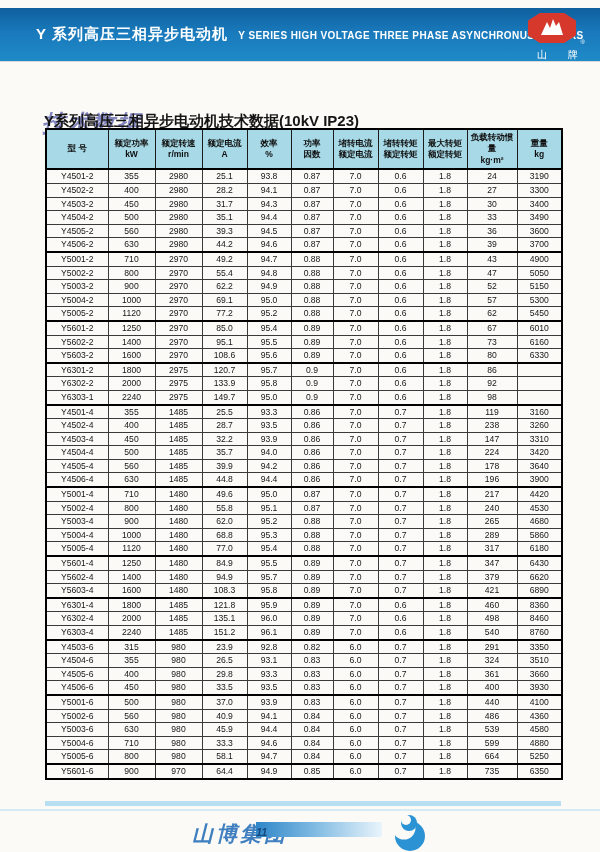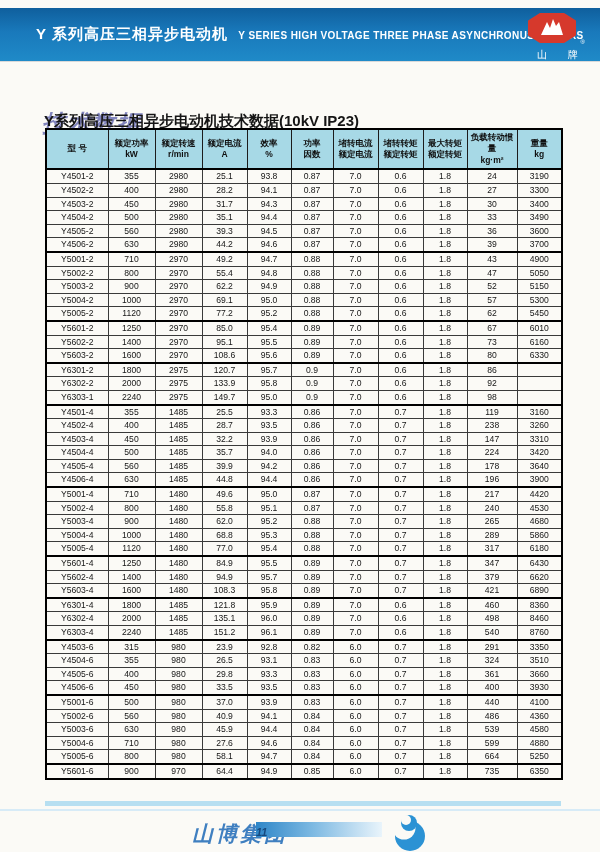--- a/index.html
+++ b/index.html
@@ -684,21 +684,21 @@
           <td>6.0</td>
           <td>0.7</td>
           <td>1.8</td>
           <td>539</td>
           <td>4580</td>
         </tr>
         <tr>
           <td>Y5004-6</td>
           <td>710</td>
           <td>980</td>
-          <td>27.6</td>
+          <td>33.3</td>
           <td>94.6</td>
           <td>0.84</td>
           <td>6.0</td>
           <td>0.7</td>
           <td>1.8</td>
           <td>599</td>
           <td>4880</td>
         </tr>
         <tr>
           <td>Y5005-6</td>

